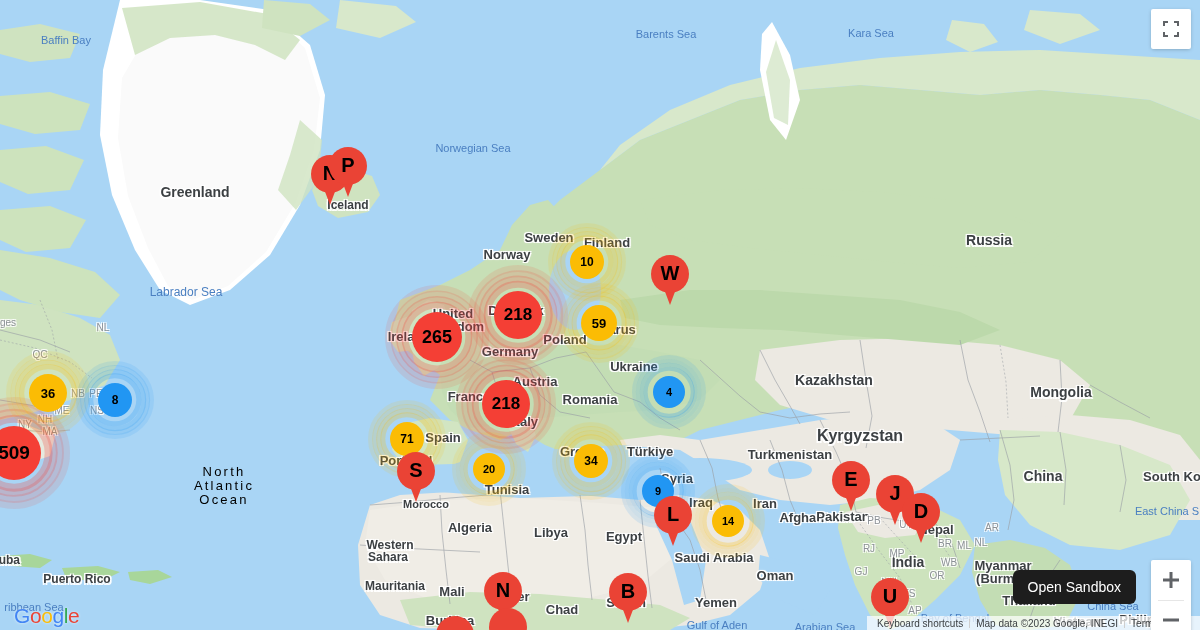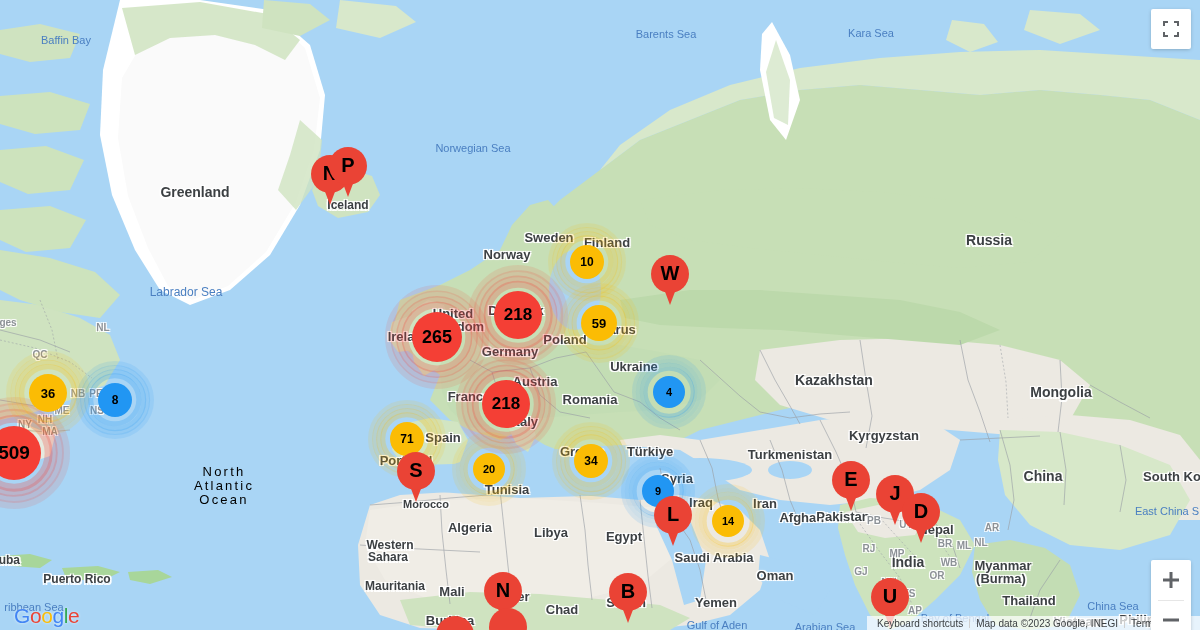--- a/index.html
+++ b/index.html
@@ -38,21 +38,21 @@
     color:#4a7fc1;
     font-weight:400;
   }
   .lbl.ocean {
     color:#000000;
     letter-spacing:2.2px;
     font-weight:400;
   }
   .lbl.state {
     color:#8c9196;
-    font-weight:700;
+    font-weight:400;
     text-shadow:
       -1px -1px 0 rgba(255,255,255,.9), 1px -1px 0 rgba(255,255,255,.9),
       -1px  1px 0 rgba(255,255,255,.9), 1px  1px 0 rgba(255,255,255,.9);
   }
 
   
   .cluster {
     position:absolute;
     transform:translate(-50%,-50%);
     display:flex; align-items:center; justify-content:center;
@@ -364,21 +364,21 @@
       <div class="lbl country" style="left: 714px; top: 558px; font-size: 13px;">Saudi Arabia</div>
       <div class="lbl country" style="left: 716px; top: 603px; font-size: 13px;">Yemen</div>
       <div class="lbl country" style="left: 775px; top: 576px; font-size: 13px;">Oman</div>
       <div class="lbl country" style="left: 677px; top: 479px; font-size: 13px;">Syria</div>
       <div class="lbl country" style="left: 701px; top: 503px; font-size: 13px;">Iraq</div>
       <div class="lbl country" style="left: 765px; top: 504px; font-size: 13px;">Iran</div>
       <div class="lbl country" style="left: 790px; top: 455px; font-size: 13px;">Turkmenistan</div>
       <div class="lbl country" style="left: 817px; top: 518px; font-size: 13px;">Afghanistan</div>
       <div class="lbl country" style="left: 843px; top: 517px; font-size: 13px;">Pakistan</div>
       <div class="lbl country" style="left: 834px; top: 381px; font-size: 14px;">Kazakhstan</div>
-      <div class="lbl country" style="left: 884px; top: 436px; font-size: 13px;">Kyrgyzstan</div>
+      <div class="lbl country" style="left: 860px; top: 436px; font-size: 16px;">Kyrgyzstan</div>
       <div class="lbl country" style="left: 1043px; top: 393px; font-size: 14px; padding-left: 36px;">Mongolia</div>
       <div class="lbl country" style="left: 1043px; top: 477px; font-size: 14px;">China</div>
       <div class="lbl country" style="left: 908px; top: 563px; font-size: 14px;">India</div>
       <div class="lbl country" style="left: 936px; top: 530px; font-size: 13px;">Nepal</div>
       <div class="lbl country" style="left: 1003px; top: 566px; font-size: 13px;">Myanmar</div>
       <div class="lbl country" style="left: 1001px; top: 579px; font-size: 13px;">(Burma)</div>
       <div class="lbl country" style="left: 1029px; top: 601px; font-size: 13px;">Thailand</div>
       <div class="lbl country" style="left: 1079px; top: 622px; font-size: 13px;">Vietnam</div>
       <div class="lbl country" style="left: 1154px; top: 620px; font-size: 13px;">Philippines</div>
       <div class="lbl country" style="left: 1172px; top: 477px; font-size: 13px;">South Ko</div>
@@ -578,20 +578,21 @@
         <rect x="2" y="8.5" width="16" height="3" fill="#606367"></rect>
       </svg>
     </div>
     <div class="zbtn">
       <svg width="20" height="20" viewBox="0 0 20 20">
         <rect x="2" y="8.5" width="16" height="3" fill="#606367"></rect>
       </svg>
     </div>
   </div>
 
+  <div class="tooltip">Open Sandbox</div>
 
   <div class="google-logo">
     <span style="color:#4285f4">G</span><span style="color:#ea4335">o</span><span style="color:#fbbc05">o</span><span style="color:#4285f4">g</span><span style="color:#34a853">l</span><span style="color:#ea4335">e</span>
   </div>
 
   <div class="attrib">
     <span>Keyboard shortcuts</span>
     <span class="sep"></span>
     <span>Map data ©2023 Google, INEGI</span>
     <span class="sep"></span>

